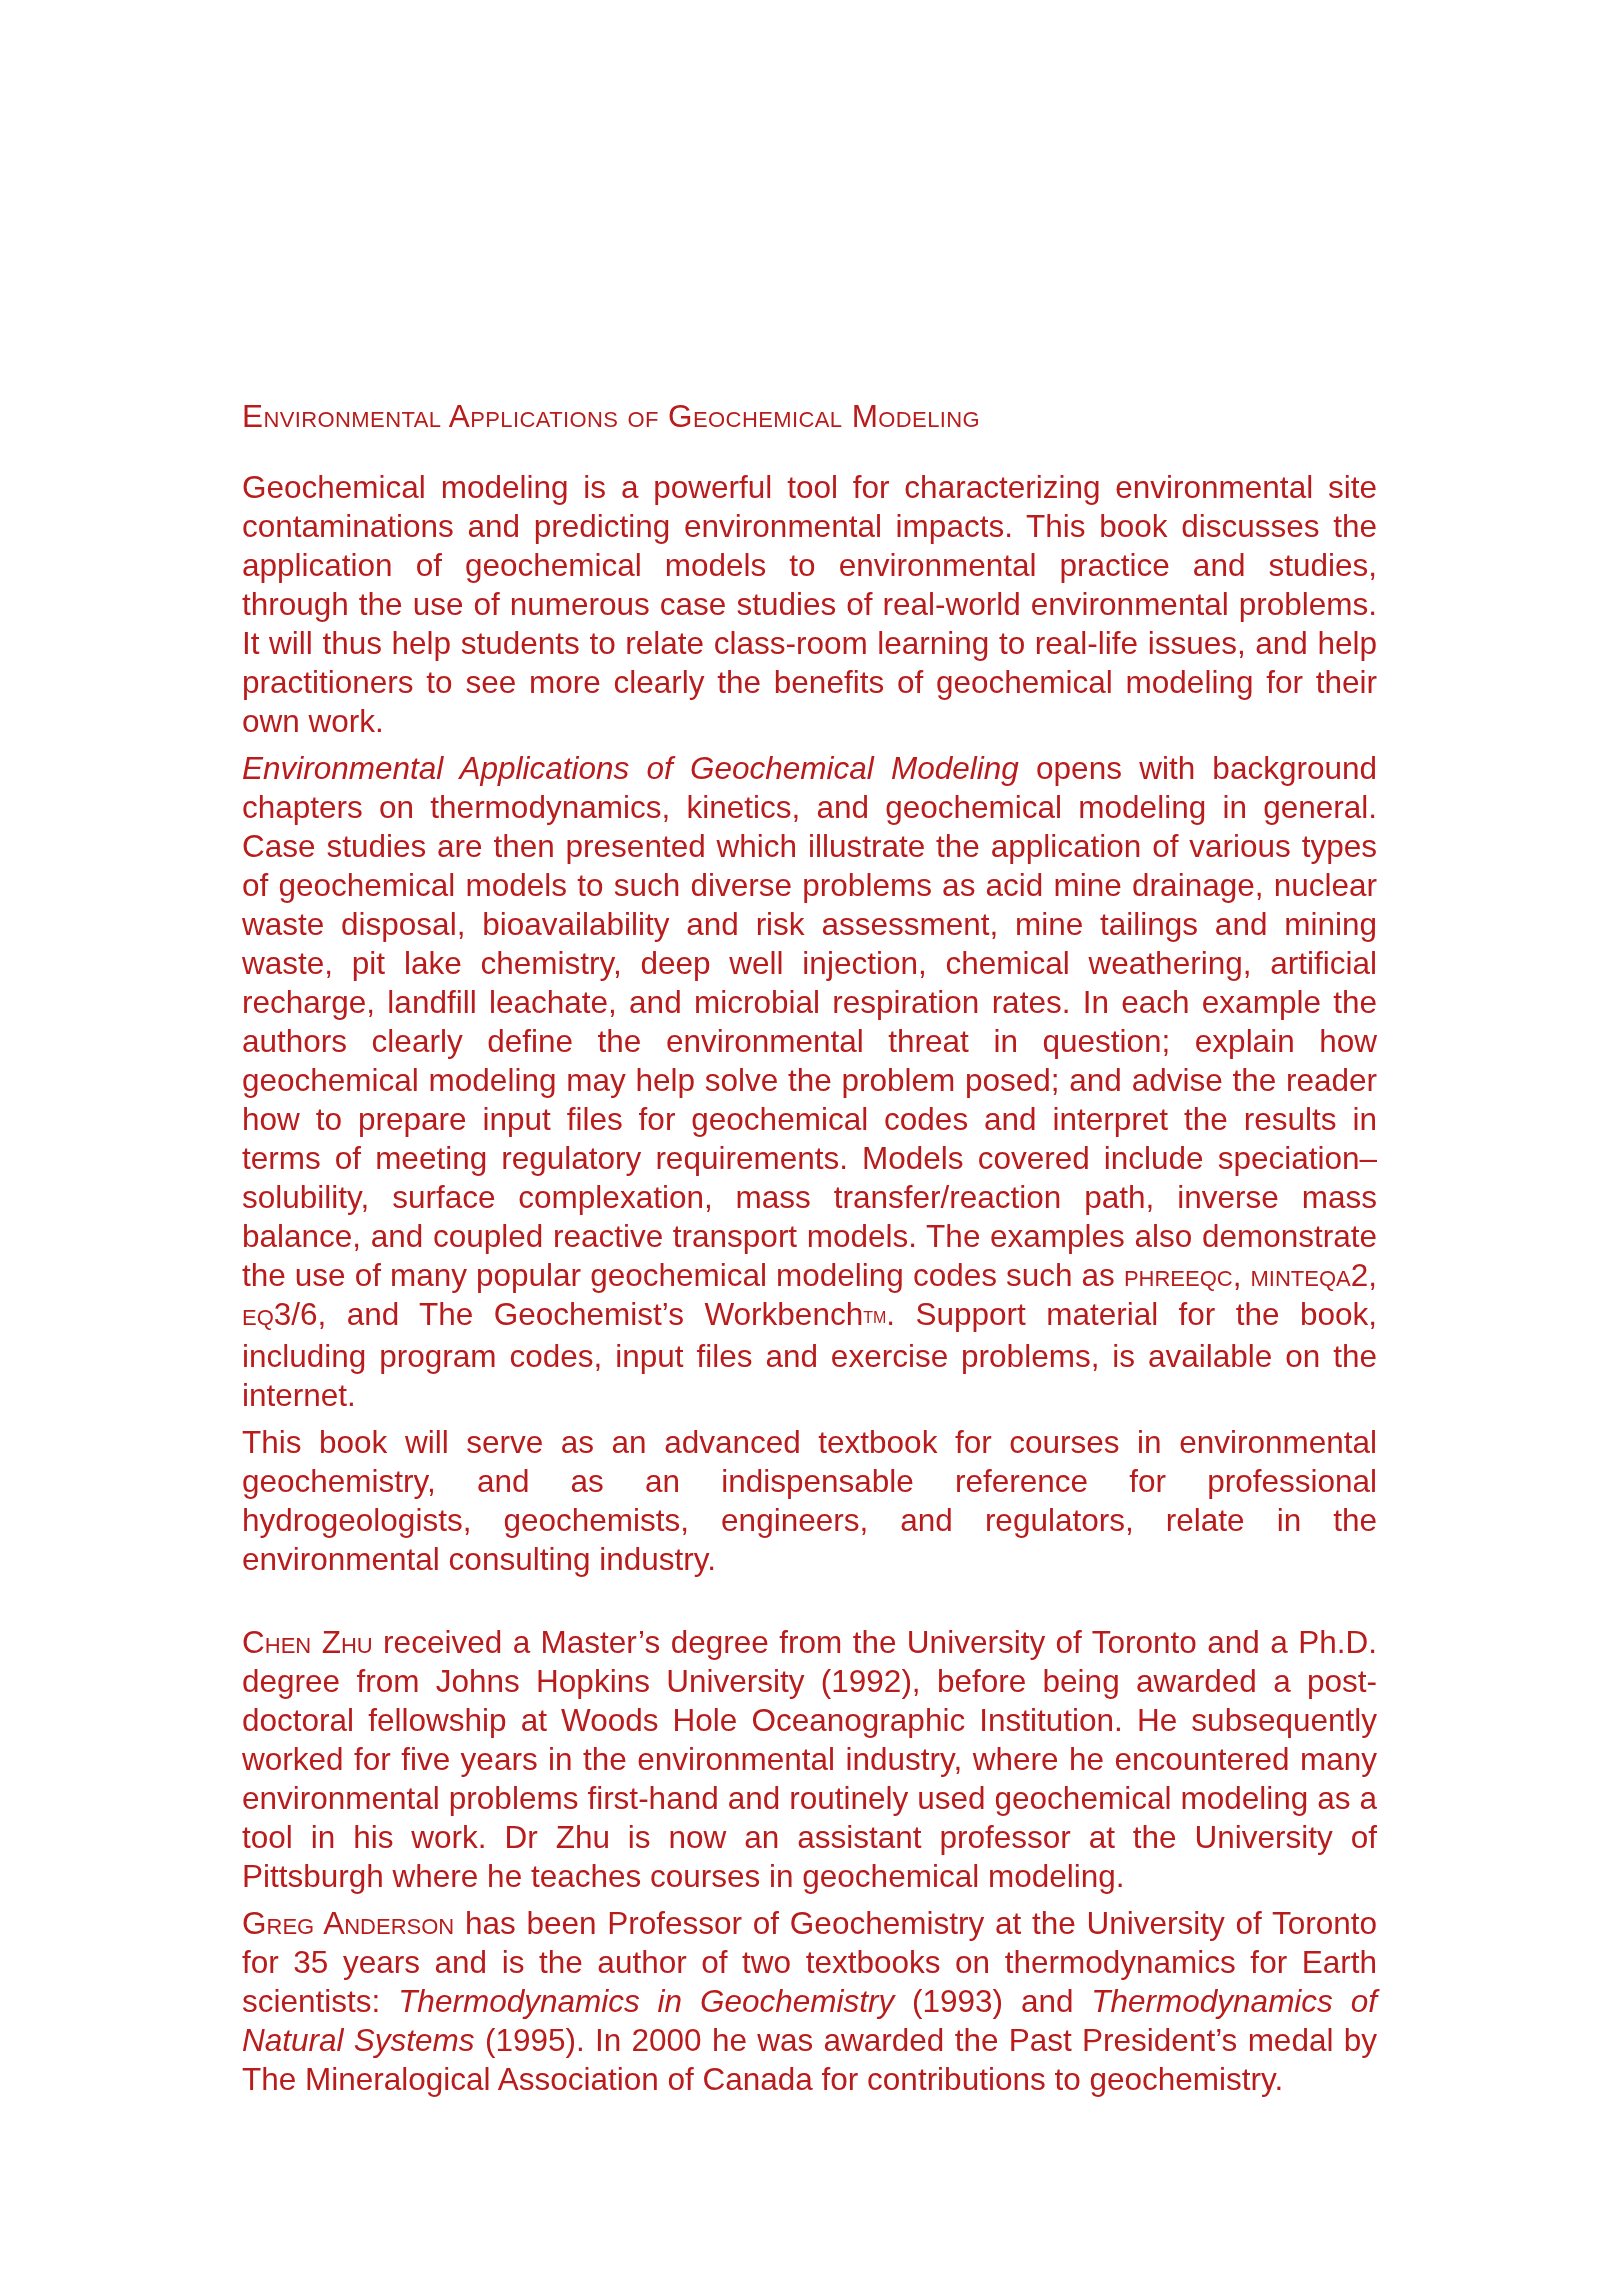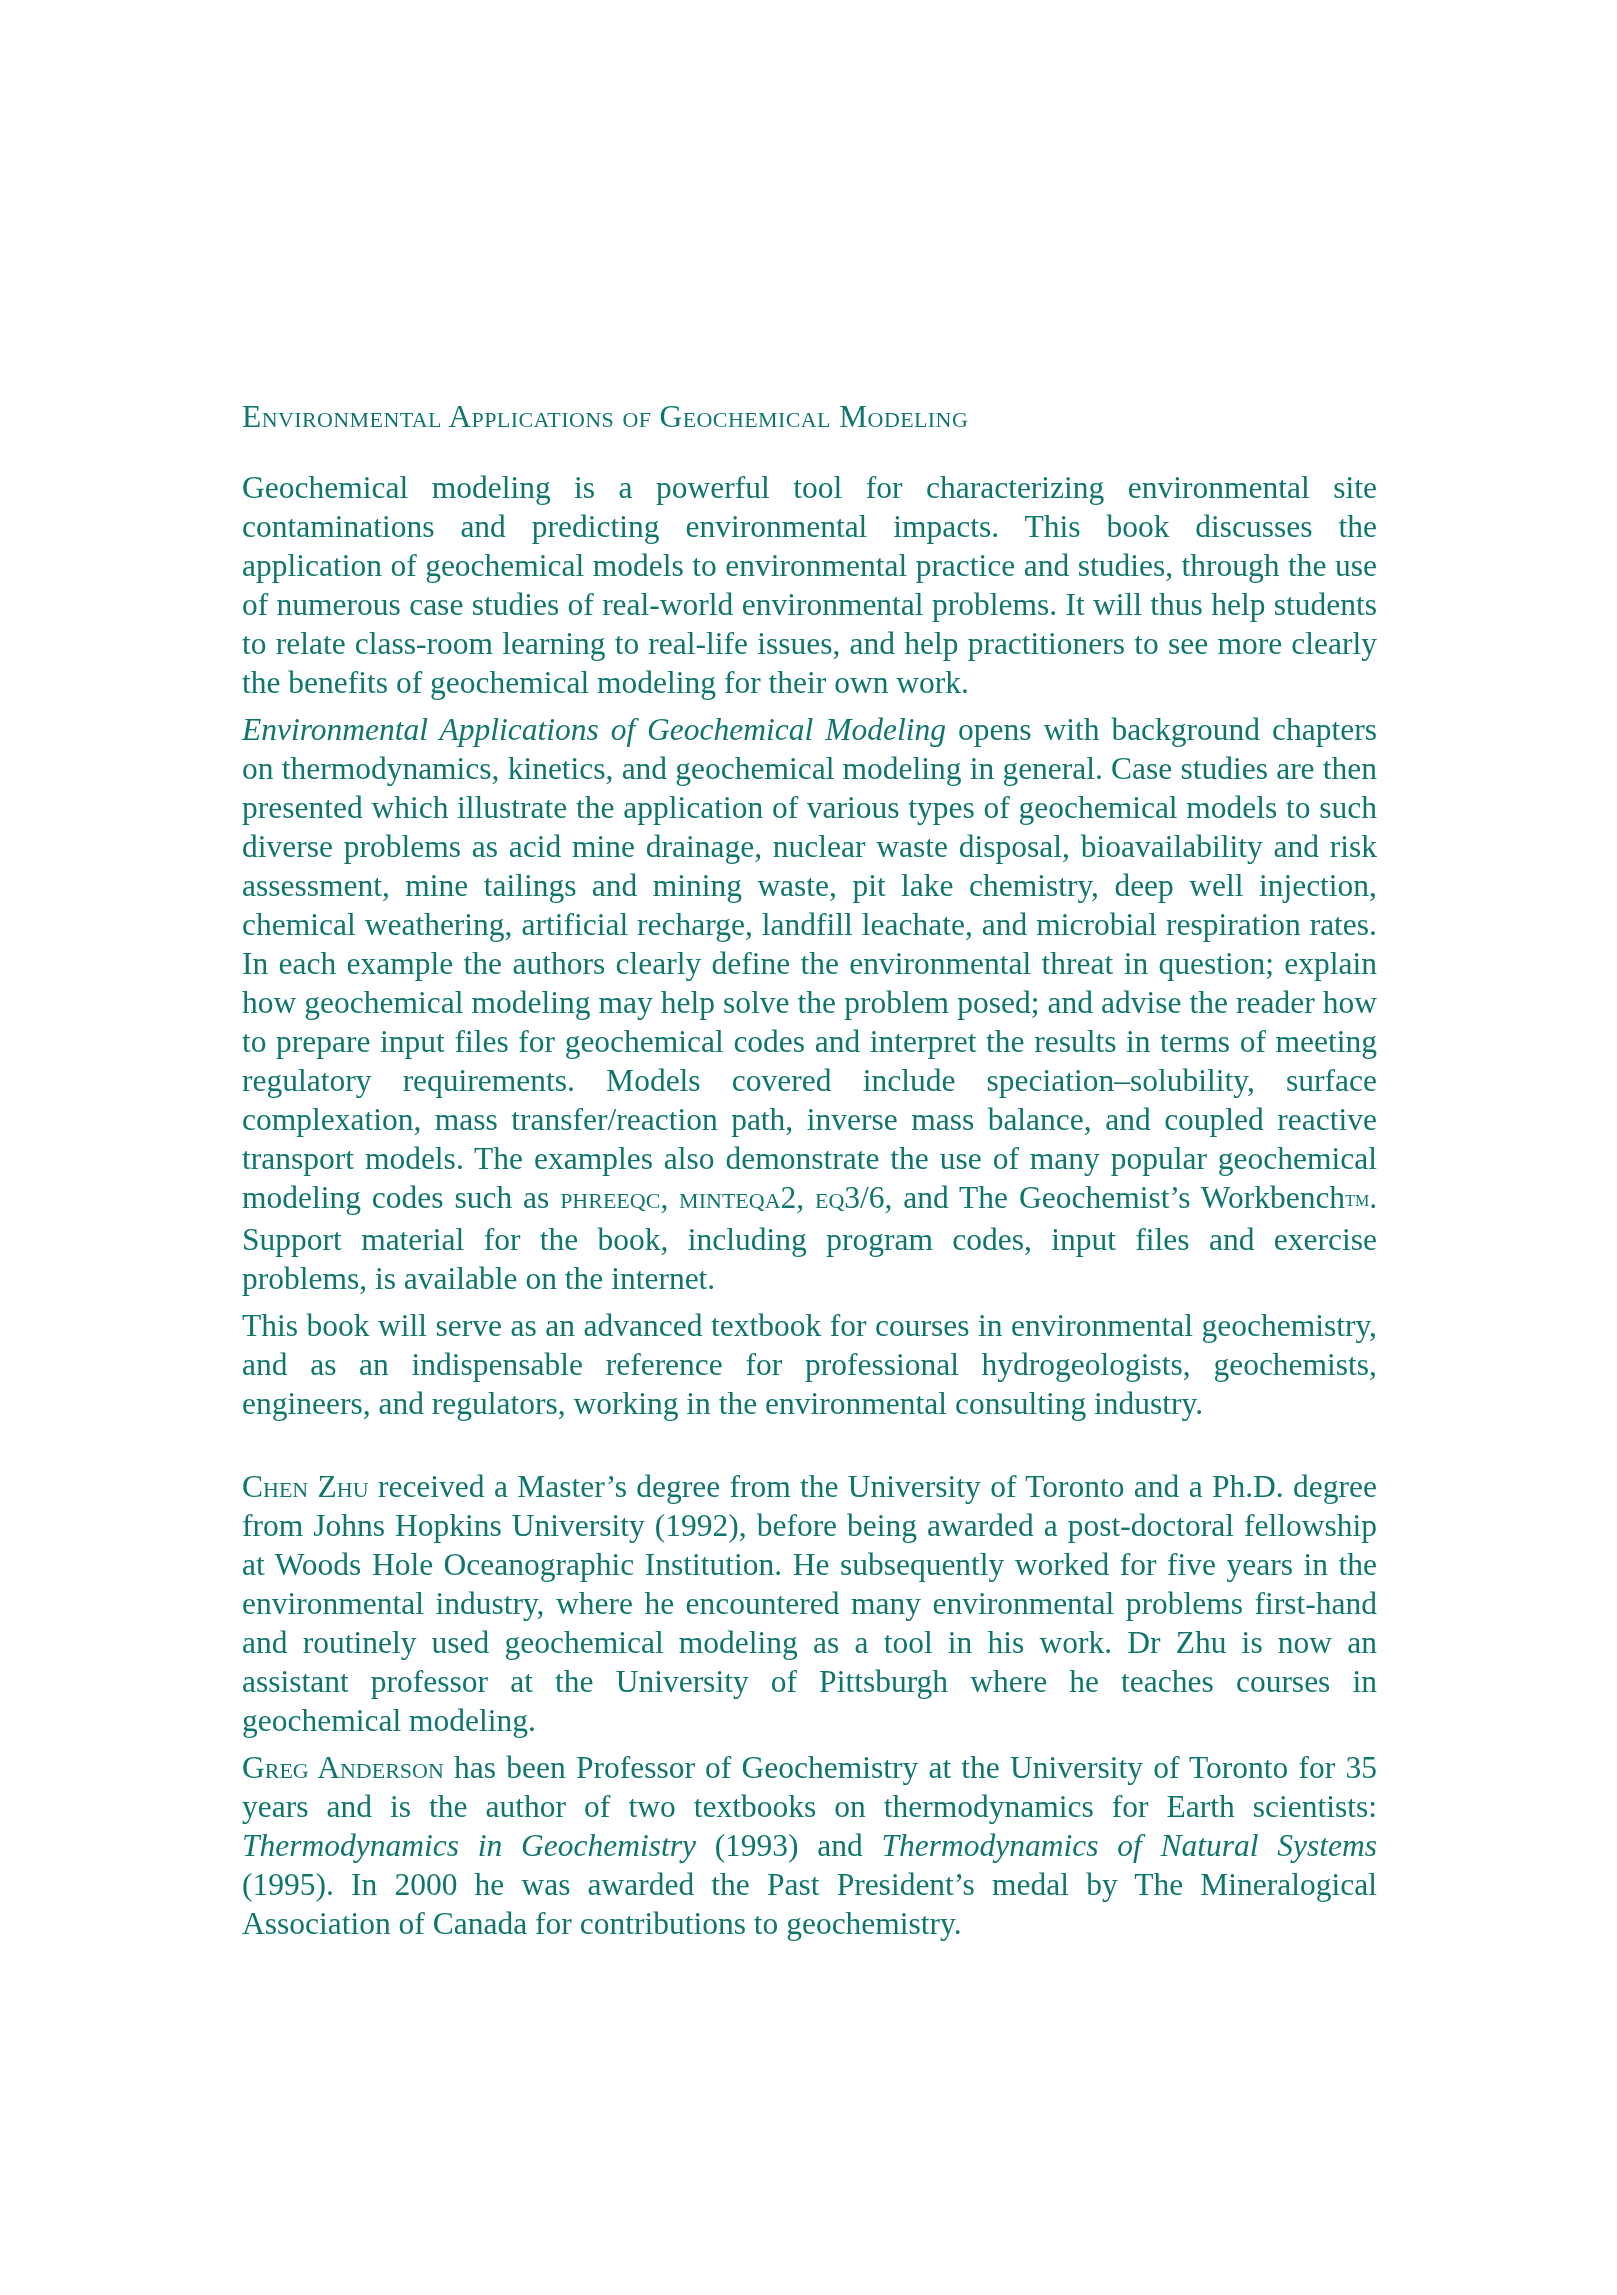--- a/index.html
+++ b/index.html
@@ -1,41 +1,41 @@
 <!DOCTYPE html>
 <html style="font-size:12.6px"><head>
 <meta charset="utf-8">
 <style>
   html, body { margin: 0; padding: 0; background: #ffffff; }
   body { width: 1617px; height: 2295px; position: relative; overflow: hidden; }
   .page {
     position: absolute; left: 242px; top: 393px; width: 1135px;
-    font-family: Liberation Serif, serif;
-    color: #0f766e; font-size: 31.5px; line-height: 39px;
+    font-family: Liberation Sans, sans-serif;
+    color: #b91c1c; font-size: 31.5px; line-height: 39px;
   }
   .title {
     font-size: 31.5px; font-variant: small-caps; letter-spacing: 0.4px;
     margin: 0 0 28px 0; font-weight: normal; line-height: 47px;
   }
   p { margin: 0 0 7.9px 0; text-align: justify; hyphens: auto; }
   .sc { font-variant: small-caps; }
   .gap { height: 36px; }
   .tm { font-size: 16px; vertical-align: 1.6px; }
 </style>
 </head>
 <body>
 
 <div class="page">
   <h1 class="title">Environmental Applications of Geochemical Modeling</h1>
 
   <p>Geochemical modeling is a powerful tool for characterizing environmental site contaminations and predicting environmental impacts. This book discusses the application of geochemical models to environmental practice and studies, through the use of numerous case studies of real-world environmental problems. It will thus help students to relate class-room learning to real-life issues, and help practitioners to see more clearly the benefits of geochemical modeling for their own work.</p>
 
   <p><i>Environmental Applications of Geochemical Modeling</i><span> opens with background chapters on thermodynamics, kinetics, and geochemical modeling in general. Case studies are then presented which illustrate the application of various types of geochemical models to such diverse problems as acid mine drainage, nuclear waste disposal, bioavailability and risk assessment, mine tailings and mining waste, pit lake chemistry, deep well injection, chemical weathering, artificial recharge, landfill leachate, and microbial respiration rates. In each example the authors clearly define the environmental threat in question; explain how geochemical modeling may help solve the problem posed; and advise the reader how to prepare input files for geochemical codes and interpret the results in terms of meeting regulatory requirements. Models covered include speciation–solubility, surface complexation, mass transfer/reaction path, inverse mass balance, and coupled reactive transport models. The examples also demonstrate the use of many popular geochemical modeling codes such as </span><span class="sc">phreeqc</span><span>, </span><span class="sc">minteqa2</span><span>, </span><span class="sc">eq3/6</span><span>, and The Geochemist’s Workbench</span><span class="tm">TM</span><span>. Support material for the book, including program codes, input files and exercise problems, is available on the internet.</span></p>
 
-  <p>This book will serve as an advanced textbook for courses in environmental geochemistry, and as an indispensable reference for professional hydrogeologists, geochemists, engineers, and regulators, working in the environmental consulting industry.</p>
+  <p>This book will serve as an advanced textbook for courses in environmental geochemistry, and as an indispensable reference for professional hydrogeologists, geochemists, engineers, and regulators, relate in the environmental consulting industry.</p>
 
   <div class="gap"></div>
 
   <p><span class="sc">Chen Zhu</span><span> received a Master’s degree from the University of Toronto and a Ph.D. degree from Johns Hopkins University (1992), before being awarded a post-doctoral fellowship at Woods Hole Oceanographic Institution. He subsequently worked for five years in the environmental industry, where he encountered many environmental problems first-hand and routinely used geochemical modeling as a tool in his work. Dr Zhu is now an assistant professor at the University of Pittsburgh where he teaches courses in geochemical modeling.</span></p>
 
   <p><span class="sc">Greg Anderson</span><span> has been Professor of Geochemistry at the University of Toronto for 35 years and is the author of two textbooks on thermodynamics for Earth scientists: </span><i>Thermodynamics in Geochemistry</i><span> (1993) and </span><i>Thermodynamics of Natural Systems</i><span> (1995). In 2000 he was awarded the Past President’s medal by The Mineralogical Association of Canada for contributions to geochemistry.</span></p>
 </div>
 
 
 </body></html>

